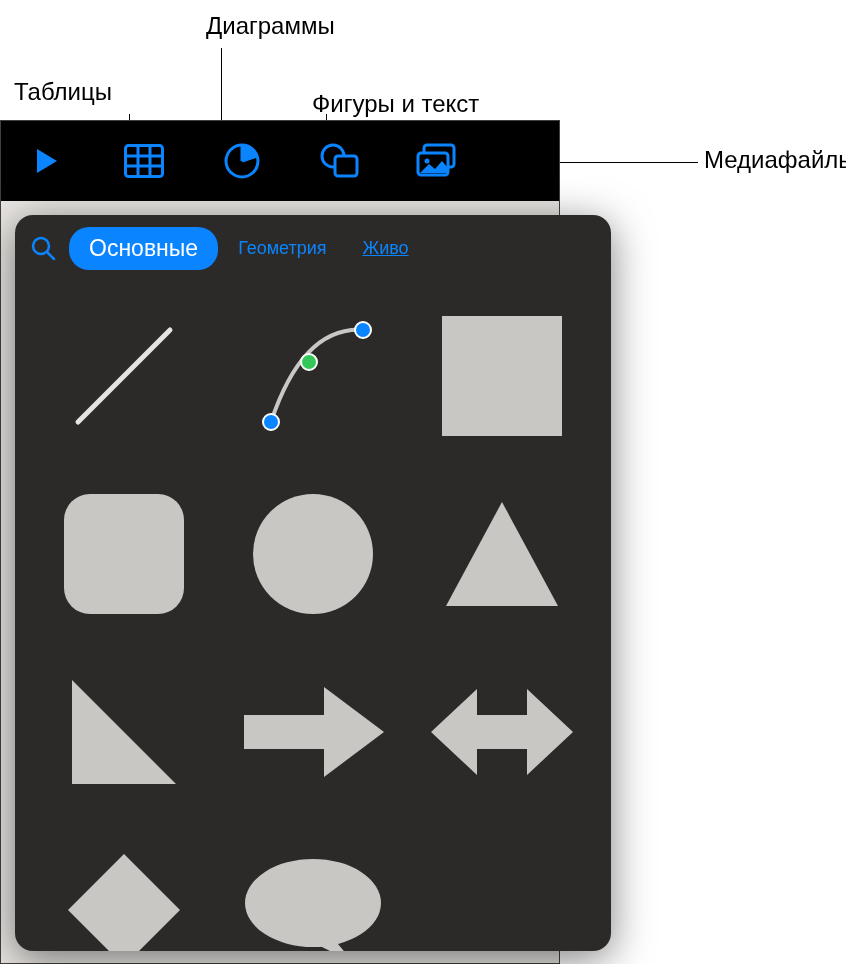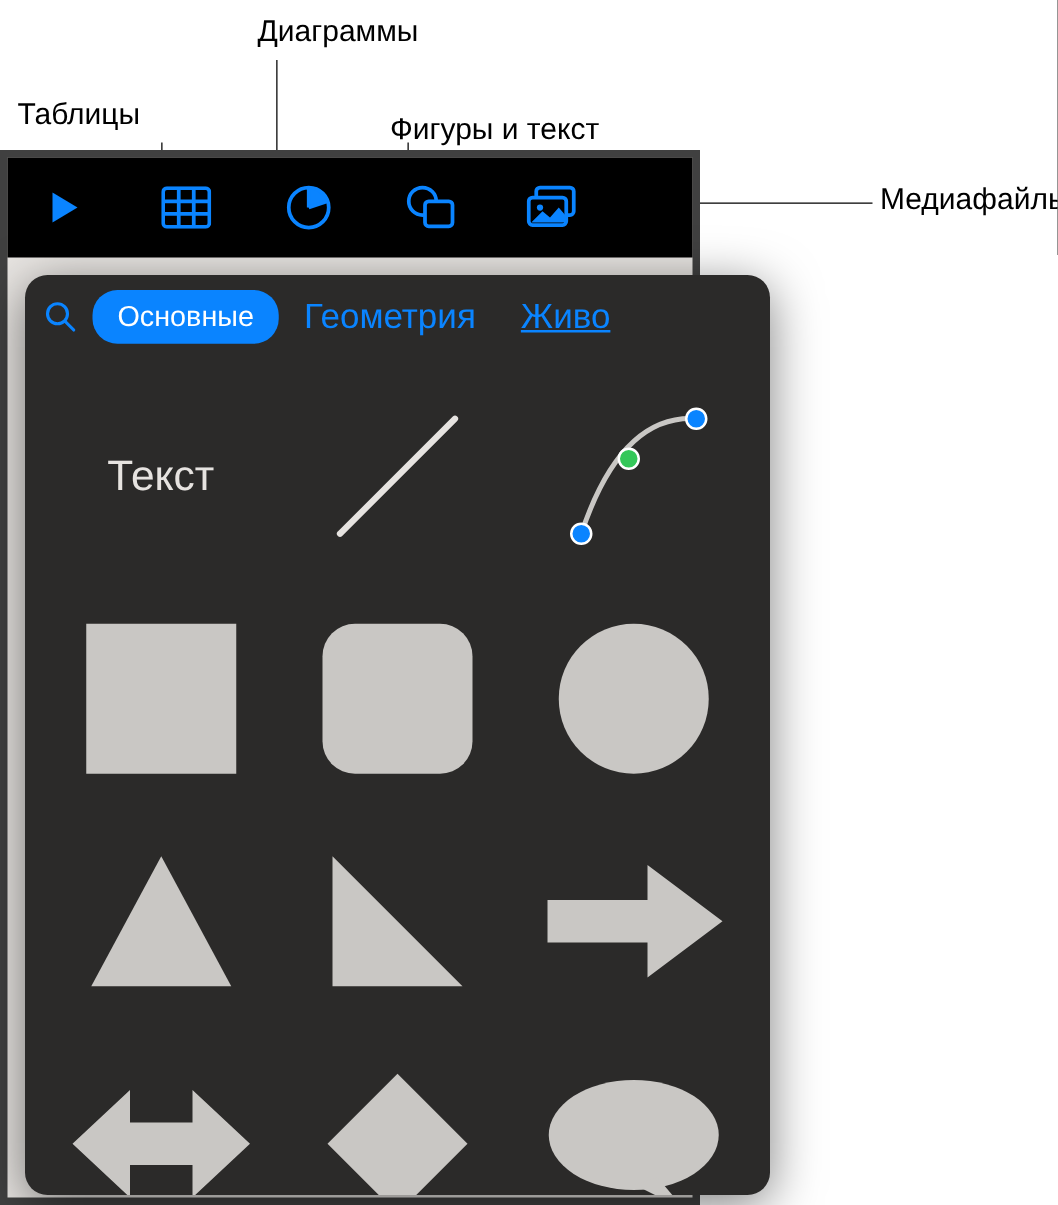--- a/index.html
+++ b/index.html
@@ -24,21 +24,21 @@
   }
 
   
   .device {
     position: absolute;
     left: 0;
     top: 120px;
     width: 560px;
     height: 844px;
     background: #e8e5e2;
-    border: 6px solid #404040;
+    border: 1px solid #404040;
   }
 
   .toolbar {
     position: absolute;
     left: 0; top: 0; right: 0;
     height: 80px;
     background: #000;
     display: flex;
     align-items: center;
     padding: 0 10px;
@@ -98,21 +98,21 @@
     background: #0a84ff;
     color: #fff;
     font-size: 23px;
     border-radius: 20px;
     padding: 8px 20px;
     cursor: pointer;
     white-space: nowrap;
   }
   .cat-link {
     color: #0a84ff;
-    font-size: 28px;
+    font-size: 18px;
     padding: 8px 16px;
     cursor: pointer;
     white-space: nowrap;
   }
 
   .shapes-scroll {
     position: absolute;
     top: 66px;
     left: 0; right: 0; bottom: 0;
     overflow: hidden;
@@ -213,23 +213,20 @@
       </div>
       <div class="pill">Основные</div>
       <div class="cat-link">Геометрия</div>
       <div class="cat-link" style="padding-right:0;text-decoration:underline;">Живо</div>
     </div>
 
     <div class="shapes-scroll">
       <div class="shapes-grid">
 
         <div class="shape-cell">
-          <span class="shape-text">Текст</span>
-        </div>
-        <div class="shape-cell">
           <svg class="shp" viewBox="0 0 120 120">
             <line x1="14" y1="106" x2="106" y2="14" stroke="#e6e3e0" stroke-width="5" stroke-linecap="round"></line>
           </svg>
         </div>
         <div class="shape-cell">
           <svg class="shp" viewBox="0 0 120 120">
             <path d="M18 106 Q 50 10 110 14" fill="none" stroke="#c9c7c4" stroke-width="4"></path>
             <circle cx="18" cy="106" r="8" fill="#0a84ff" stroke="#fff" stroke-width="2"></circle>
             <circle cx="110" cy="14" r="8" fill="#0a84ff" stroke="#fff" stroke-width="2"></circle>
             <circle cx="56" cy="46" r="8" fill="#34c759" stroke="#fff" stroke-width="2"></circle>

